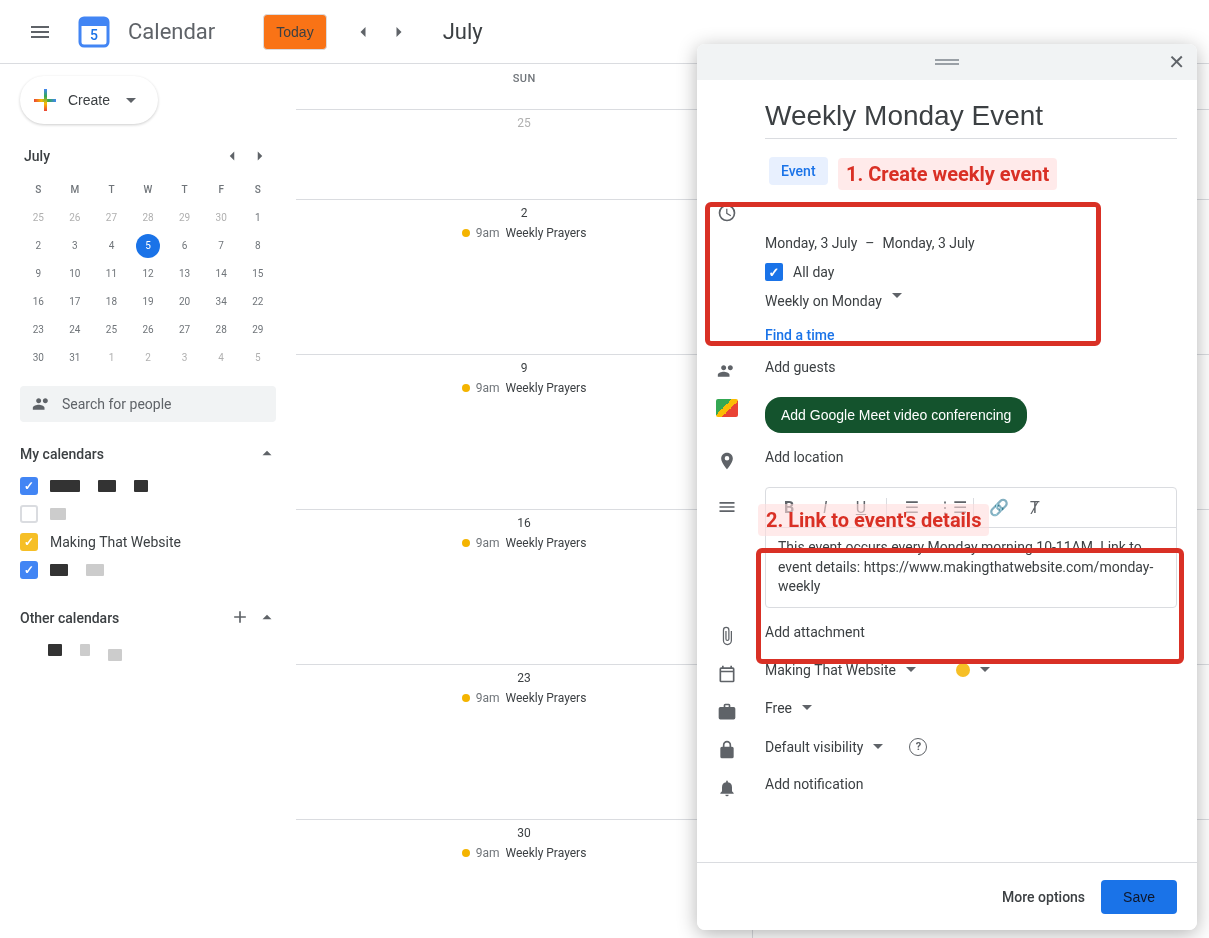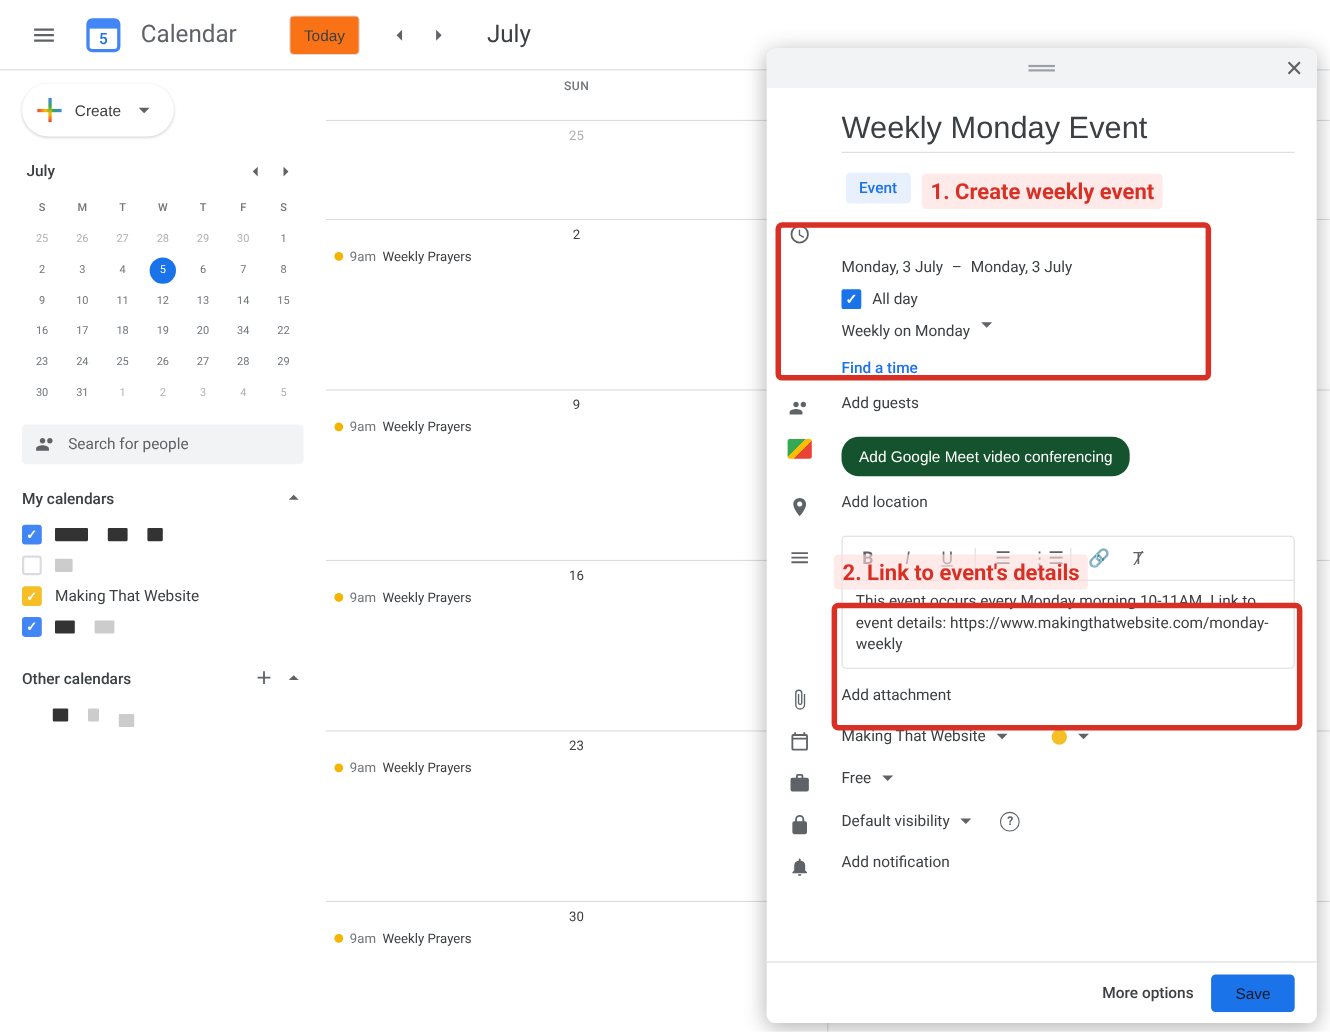--- a/index.html
+++ b/index.html
@@ -49,21 +49,21 @@
 
 .main { flex: 1; overflow: hidden; position: relative; }
 .day-headers { display: flex; height: 46px; border-bottom: 1px solid #dadce0; }
 .day-header { flex: 1; text-align: center; font-size: 11px; color: #70757a; font-weight: 500; padding-top: 8px; letter-spacing: .5px; }
 .weeks { }
 .week-row { display: flex; border-bottom: 1px solid #dadce0; height: 155px; }
 .day-cell { flex: 1; border-right: 1px solid #dadce0; padding: 6px 4px; position: relative; }
 .day-cell:last-child { border-right: none; }
 .day-num { text-align: center; font-size: 12px; color: #3c4043; margin-bottom: 4px; }
 .day-num.dim { color: #b0b0b0; }
-.evt { font-size: 12px; color: #3c4043; display: flex; align-items: center; gap: 6px; padding: 2px 4px; cursor: pointer; }
+.evt { font-size: 12px; color: #3c4043; display: flex; align-items: center; gap: 6px; padding: 2px 4px; cursor: pointer; justify-content: center; }
 .evt .dot { width: 8px; height: 8px; border-radius: 50%; background: #f4b400; flex-shrink: 0; }
 .evt .time { color: #70757a; }
 .evt-chip { background: #f6bf26; color: #fff; font-size: 12px; padding: 3px 8px; border-radius: 4px; cursor: pointer; display: inline-block; }
 
 .panel { position: absolute; right: 12px; top: 44px; width: 500px; height: 886px; background: #fff; border-radius: 8px; box-shadow: 0 4px 20px rgba(0,0,0,.3); display: flex; flex-direction: column; overflow: hidden; z-index: 100; }
 .panel-top { height: 36px; background: #f1f3f4; display: flex; align-items: center; justify-content: space-between; padding: 0 12px; }
 .drag-handle { width: 24px; height: 6px; display: flex; flex-direction: column; gap: 2px; margin: 0 auto; position: absolute; left: 50%; transform: translateX(-50%); }
 .drag-handle div { height: 2px; background: #9aa0a6; }
 .close-x { cursor: pointer; font-size: 20px; color: #5f6368; margin-left: auto; }
 .panel-body { flex: 1; padding: 16px 20px 16px 16px; overflow-y: auto; }
@@ -89,21 +89,21 @@
 
 .desc-box { border: 1px solid #dadce0; border-radius: 4px; }
 .fmt-bar { display: flex; align-items: center; height: 40px; border-bottom: 1px solid #dadce0; padding: 0 12px; gap: 14px; }
 .fmt-bar > span, .fmt-bar > div { cursor: pointer; color: #5f6368; font-size: 16px; width: 22px; text-align: center; }
 .fmt-sep { width: 1px !important; height: 20px; background: #dadce0; }
 .desc-text { padding: 10px 12px; font-size: 14px; color: #3c4043; line-height: 1.4; }
 
 .cal-select { display: flex; align-items: center; gap: 10px; cursor: pointer; }
 .color-dot { width: 14px; height: 14px; border-radius: 50%; background: #f6bf26; }
 
-.panel-footer { height: 56px; border-top: 1px solid #dadce0; display: flex; align-items: center; justify-content: flex-end; gap: 16px; padding: 0 20px; background: #fff; }
+.panel-footer { height: 68px; border-top: 1px solid #dadce0; display: flex; align-items: center; justify-content: flex-end; gap: 16px; padding: 0 20px; background: #fff; }
 .more-opt { font-size: 14px; font-weight: 500; color: #3c4043; cursor: pointer; }
 .save-btn { background: #1a73e8; color: #0f172a; border: none; border-radius: 4px; padding: 9px 22px; font-size: 14px; font-weight: 500; cursor: pointer; }
 
 .chev svg { width: 18px; height: 18px; fill: #5f6368; }
 .plus-ic svg { width: 20px; height: 20px; fill: #5f6368; }
 .help-circ { width: 18px; height: 18px; border: 1.5px solid #5f6368; border-radius: 50%; display: inline-flex; align-items: center; justify-content: center; font-size: 11px; color: #5f6368; font-weight: bold; }
 .meet-ic { width: 22px; height: 18px; background: linear-gradient(135deg,#34a853 40%,#fbbc04 40%,#fbbc04 60%,#ea4335 60%); border-radius: 2px; position: relative; }
 </style>
 </head>
 <body>

